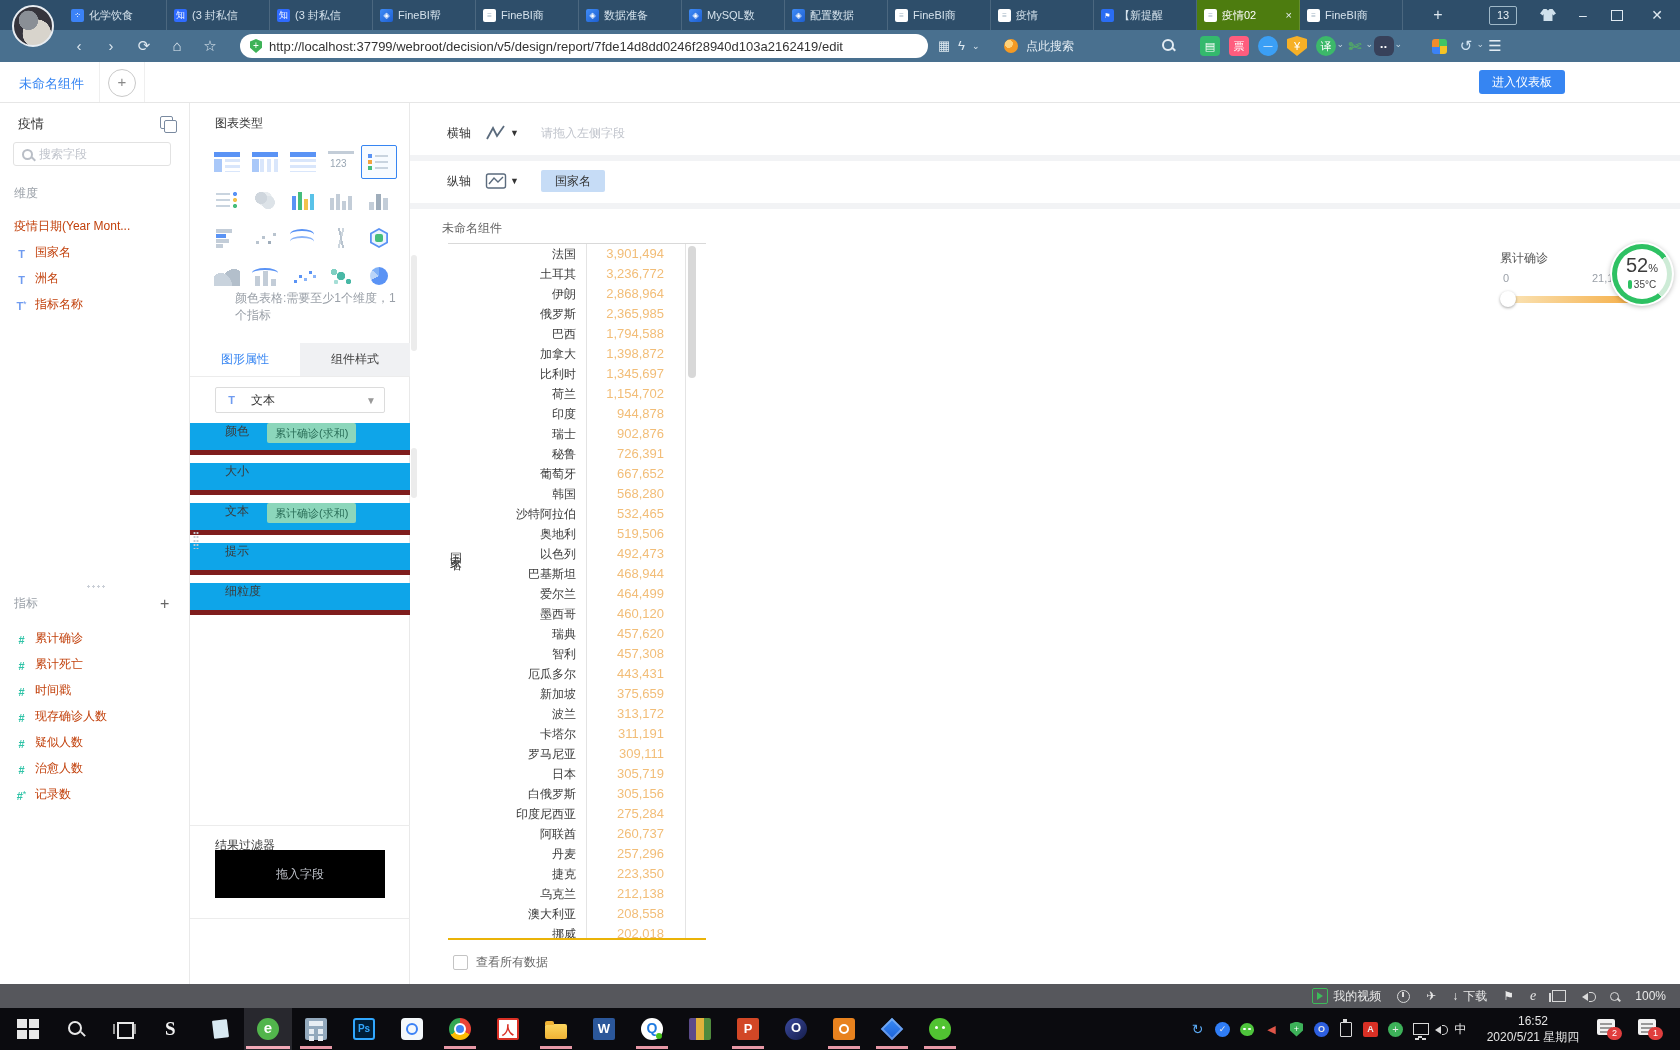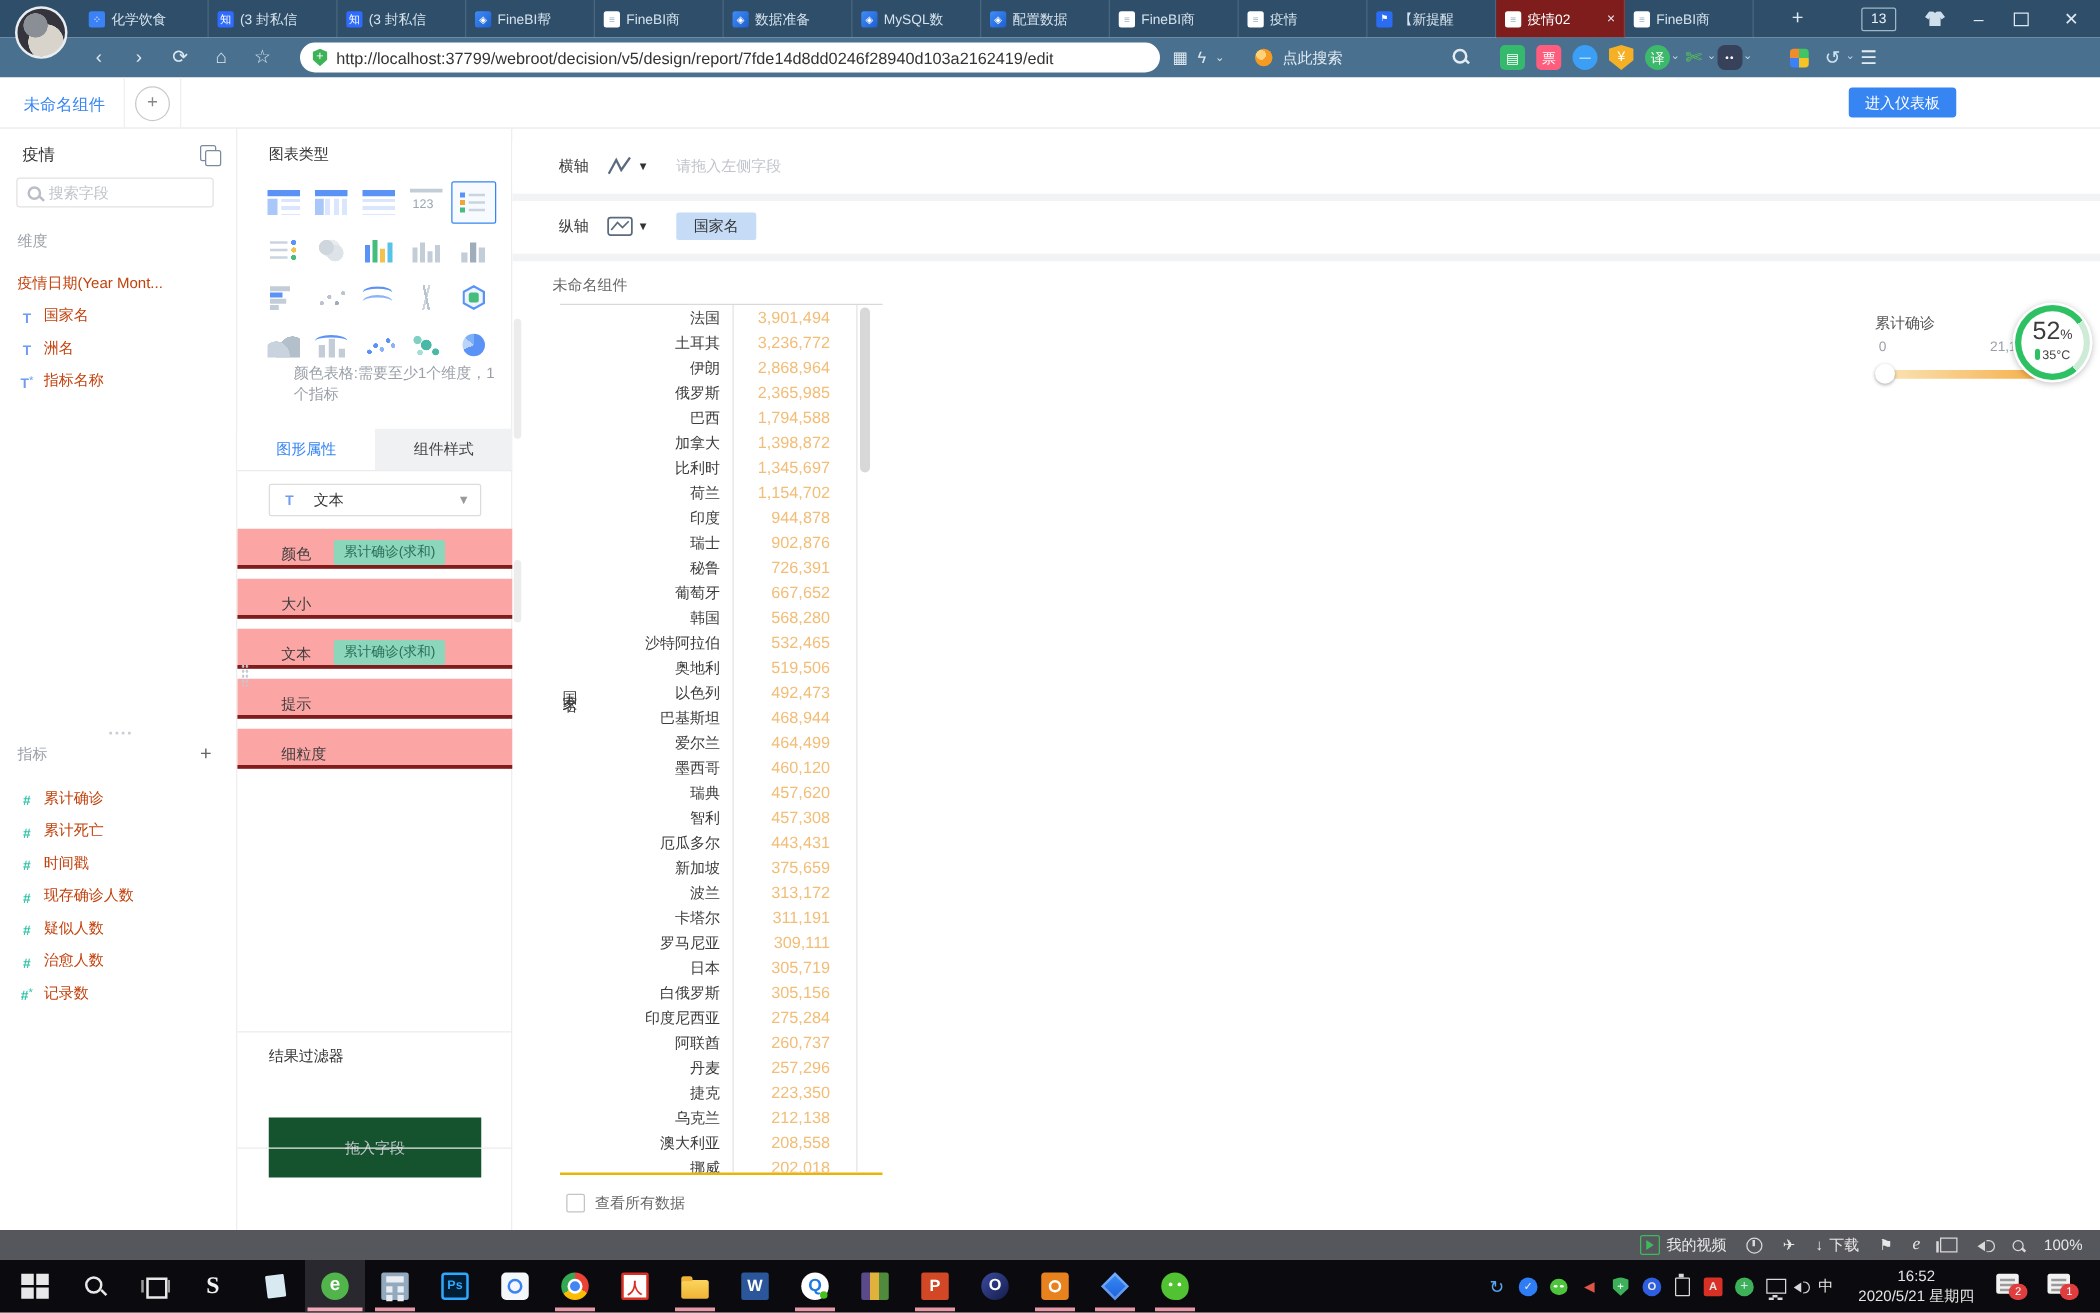--- a/index.html
+++ b/index.html
@@ -8,21 +8,21 @@
 
   
   .tabbar{position:absolute;left:0;top:0;width:1680px;height:30px;background:#2e4e6a;}
   .avatar{position:absolute;left:12px;top:5px;width:42px;height:42px;border-radius:50%;z-index:9;
     background:radial-gradient(circle at 38% 35%,#8a8f96 0 28%,transparent 29%),
                radial-gradient(circle at 60% 70%,#d8d4cc 0 40%,transparent 41%),#35343c;
     border:2px solid #e8edf2;box-sizing:border-box;}
   .tabs{position:absolute;left:64px;top:0;height:30px;display:flex;}
   .tab{width:103px;box-sizing:border-box;height:30px;display:flex;align-items:center;gap:5px;padding:0 7px;
     border-right:1px solid rgba(255,255,255,.14);color:#d5e2ec;font-size:11px;overflow:hidden;white-space:nowrap;cursor:default;}
-  .tab.active{background:#7f1d1d;color:#fff;}
+  .tab.active{background:#4d7c0f;color:#fff;}
   .tlabel{overflow:hidden;text-overflow:clip;flex:1;}
   .tclose{font-size:11px;color:#e7eef4;padding-left:2px;}
   .tclose:empty{display:none;}
   .tabicon{width:13px;height:13px;flex:none;border-radius:2px;text-align:center;}
   .tabicon::before{display:block;font-size:8px;line-height:13px;color:#fff;}
   .tabicon.paw{background:#3b82f6;} .tabicon.paw::before{content:"⁘";}
   .tabicon.zhihu{background:#2f6bff;} .tabicon.zhihu::before{content:"知";font-size:9px;}
   .tabicon.finebi{background:linear-gradient(135deg,#3f8cf8,#1e5fd0);} .tabicon.finebi::before{content:"◈";}
   .tabicon.page{background:#fff;} .tabicon.page::before{content:"≡";color:#9fb3c2;}
   .tabicon.flag{background:#2a6df4;} .tabicon.flag::before{content:"⚑";font-size:7px;}
@@ -163,31 +163,31 @@
   .cp-caption{position:absolute;left:25px;top:187px;width:170px;color:#9aa0a8;font-size:12px;line-height:17px;margin-left:20px;}
 
   .ptabs{position:absolute;left:0;top:240px;width:220px;height:34px;display:flex;border-bottom:1px solid #ececec;box-sizing:border-box;}
   .ptab{flex:1;text-align:center;line-height:33px;font-size:12px;cursor:pointer;}
   .ptab.on{color:#3685f2;background:#fff;}
   .ptab.off{color:#444;background:#f0f1f3;}
   .pdrop{position:absolute;left:25px;top:284px;width:170px;height:26px;border:1px solid #dcdcdc;border-radius:2px;
     display:flex;align-items:center;gap:6px;padding:0 8px;box-sizing:border-box;cursor:pointer;}
   .pdrop .chev{margin-left:auto;color:#999;font-size:10px;}
   .prows{position:absolute;left:0;top:320px;width:220px;}
-  .prow{height:32px;margin-bottom:8px;background:#fca5a5;display:flex;align-items:flex-end;padding-left:35px;box-sizing:border-box;
-    border-bottom:3px solid #7f1d1d;}
+  .prow{height:32px;margin-bottom:8px;background:#0ea5e9;display:flex;align-items:flex-start;padding-left:35px;box-sizing:border-box;
+    border-bottom:5px solid #7f1d1d;}
   .plabel{width:42px;color:#3c3c3c;flex:none;}
   .pill{display:inline-block;background:#8cd6bb;color:#2a6e58;font-size:11px;height:20px;line-height:20px;
     padding:0 8px;border-radius:2px;max-width:112px;overflow:hidden;white-space:nowrap;cursor:pointer;}
   .pill:empty{display:none;}
   .cp-handle{position:absolute;left:3px;top:428px;width:6px;height:18px;
     background:radial-gradient(circle,#c3c8cf 1px,transparent 1.2px) 0 0/3px 4px;}
   .filter-line{position:absolute;left:0;top:722px;width:220px;border-top:1px solid #ececec;}
   .filter-title{position:absolute;left:25px;top:734px;color:#333;}
-  .dropzone{position:absolute;left:25px;top:791px;width:170px;height:48px;background:#14532d;
+  .dropzone{position:absolute;left:25px;top:747px;width:170px;height:48px;background:#000000;
     display:flex;align-items:center;justify-content:center;color:#c0c4cc;}
   .cp-bottomline{position:absolute;left:0;top:815px;width:220px;border-top:1px solid #ececec;}
 
   
   .canvas{position:absolute;left:410px;top:103px;width:1270px;height:881px;background:#fff;text-decoration:underline;}
   .axisrow{position:absolute;left:0;width:1270px;height:40px;background:#fff;display:flex;align-items:center;}
   .axband{position:absolute;left:0;width:1270px;height:6px;background:#f2f3f5;}
   .axlabel{margin-left:37px;color:#3c3c3c;flex:none;}
   .axicon{margin-left:14px;display:flex;align-items:center;flex:none;cursor:pointer;}
   .axicon svg{display:block;}

